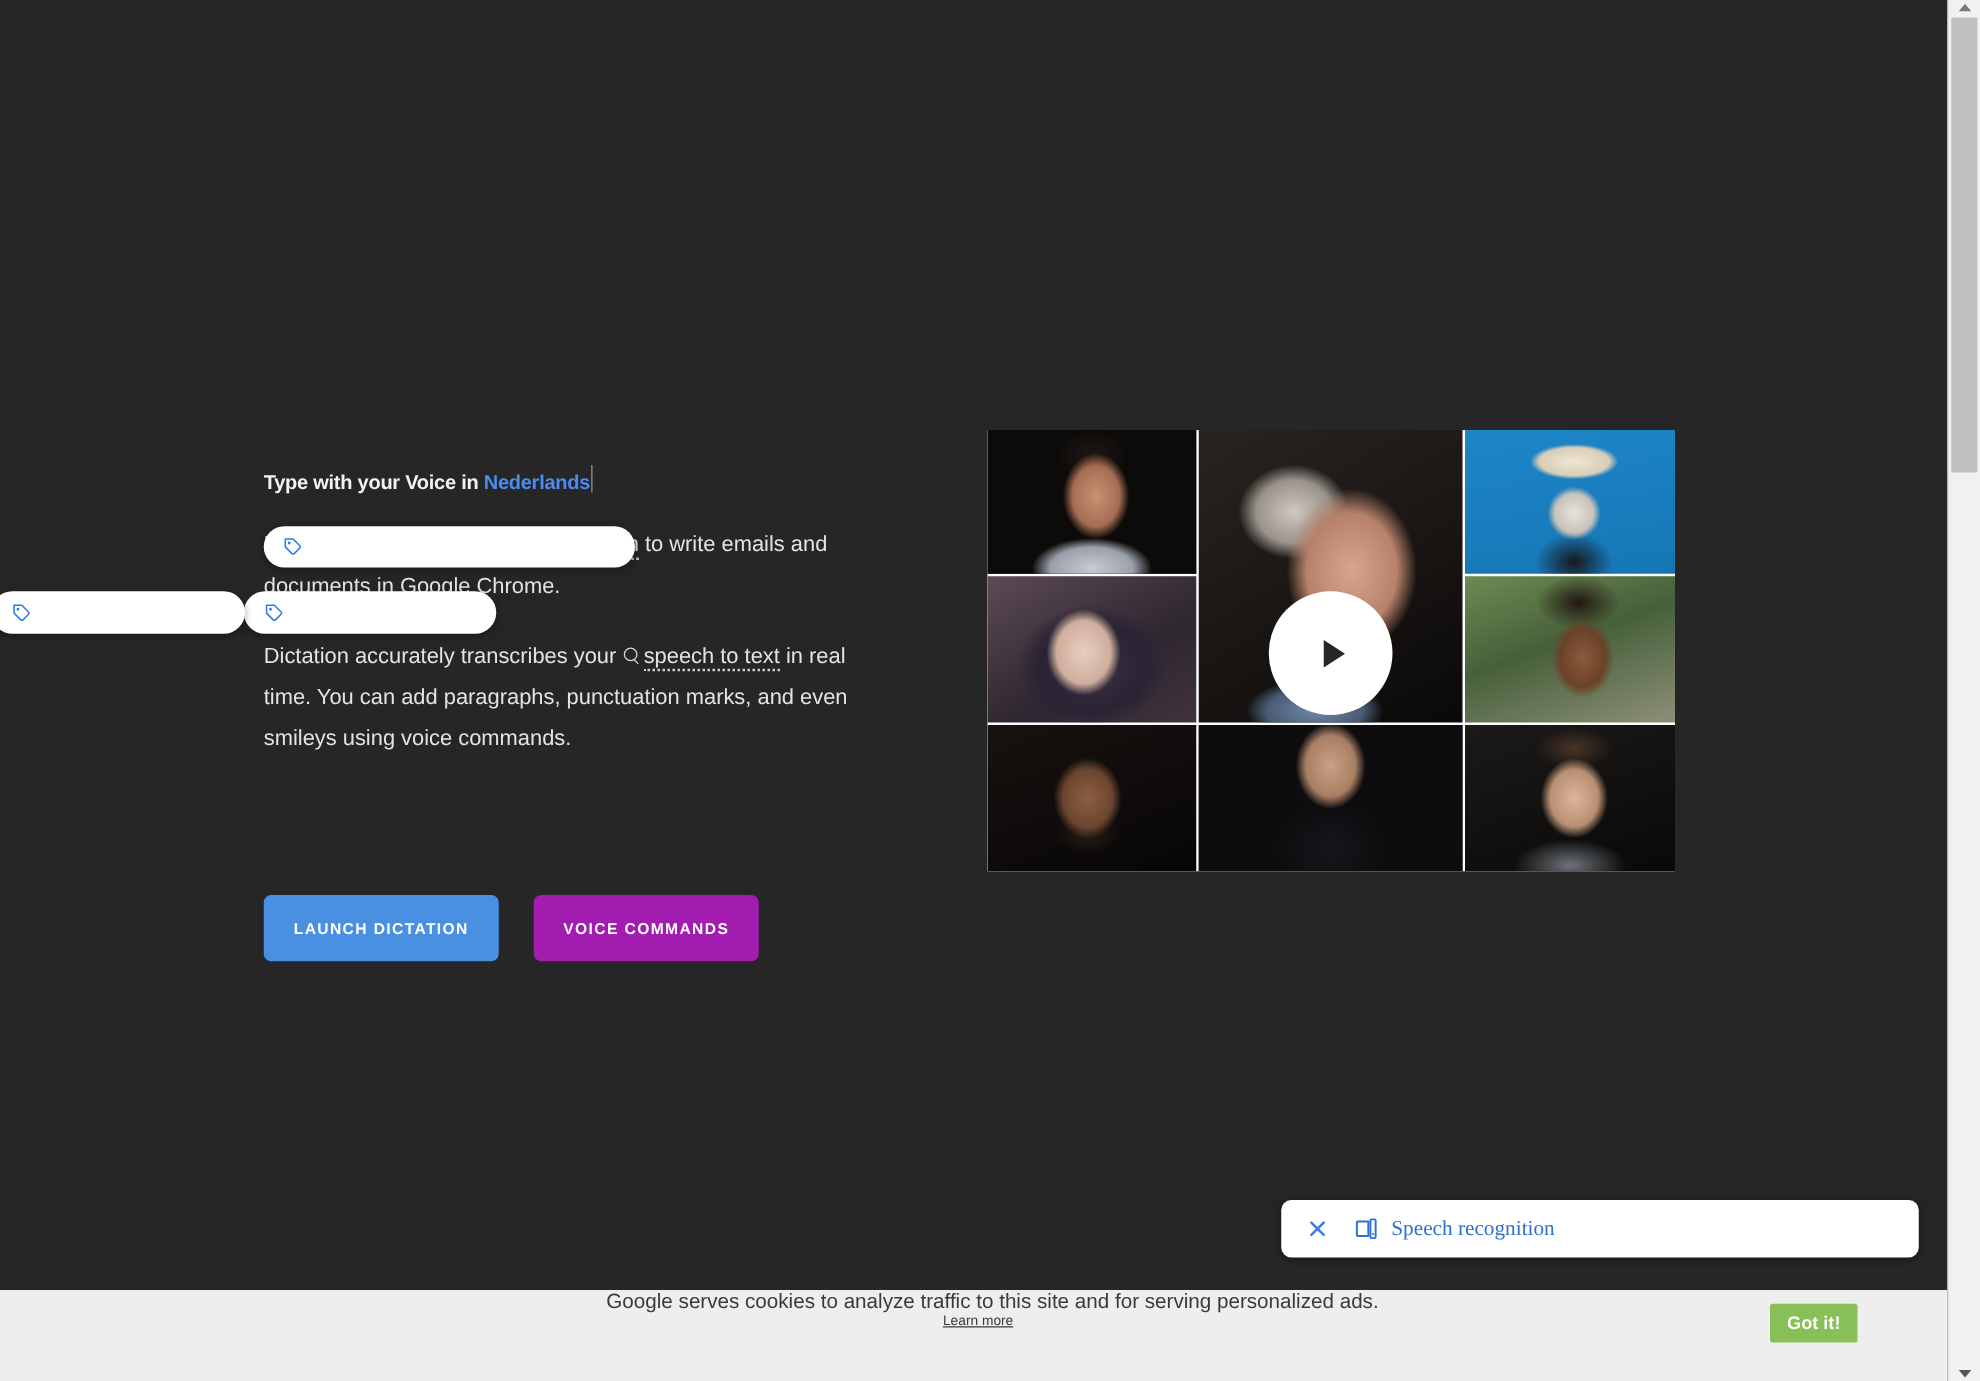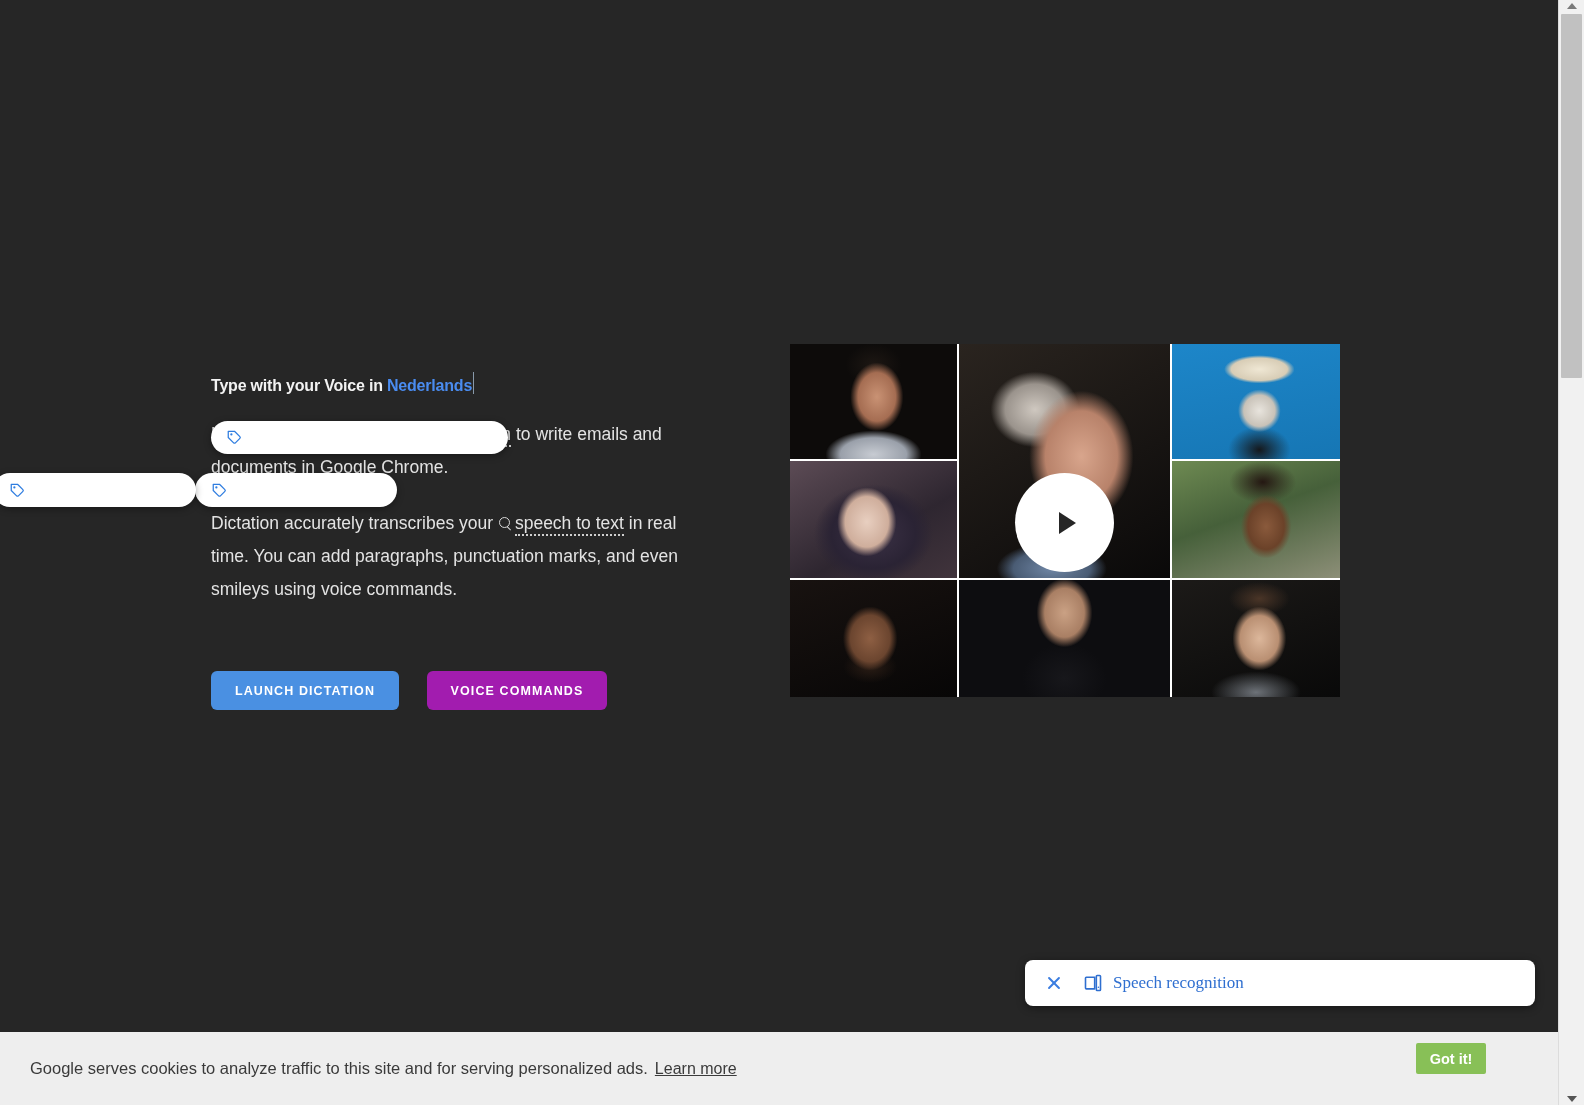--- a/index.html
+++ b/index.html
@@ -111,25 +111,26 @@
     gap: 28px;
   }
   .btn {
     border: none;
     border-radius: 6px;
     font-family: "Liberation Sans", sans-serif;
     font-size: 12.5px;
     font-weight: bold;
     letter-spacing: 1.1px;
     color: #ffffff;
-    height: 39px;
+    height: 53px;
     cursor: pointer;
     display: flex;
     align-items: center;
     justify-content: center;
+    margin-top: 45px;
   }
   .btn-primary {
     background: #4a90e2;
     width: 188px;
   }
   .btn-secondary {
     background: #a21caf;
     width: 180px;
   }
 
@@ -295,29 +296,30 @@
   
   .cookie-bar {
     position: absolute;
     left: 0;
     top: 1032px;
     width: 1558px;
     height: 73px;
     background: #eeeeee;
     display: flex;
     align-items: center;
+    flex-direction: column;
   }
   .cookie-text {
     margin-left: 30px;
     font-size: 16.5px;
     color: #3a3a3a;
   }
   .cookie-link {
     margin-left: 7px;
-    font-size: 16px;
+    font-size: 11px;
     color: #3a3a3a;
     text-decoration: underline;
     cursor: pointer;
   }
   .cookie-btn {
     position: absolute;
     left: 1416px;
     top: 1043px;
     width: 70px;
     height: 31px;

